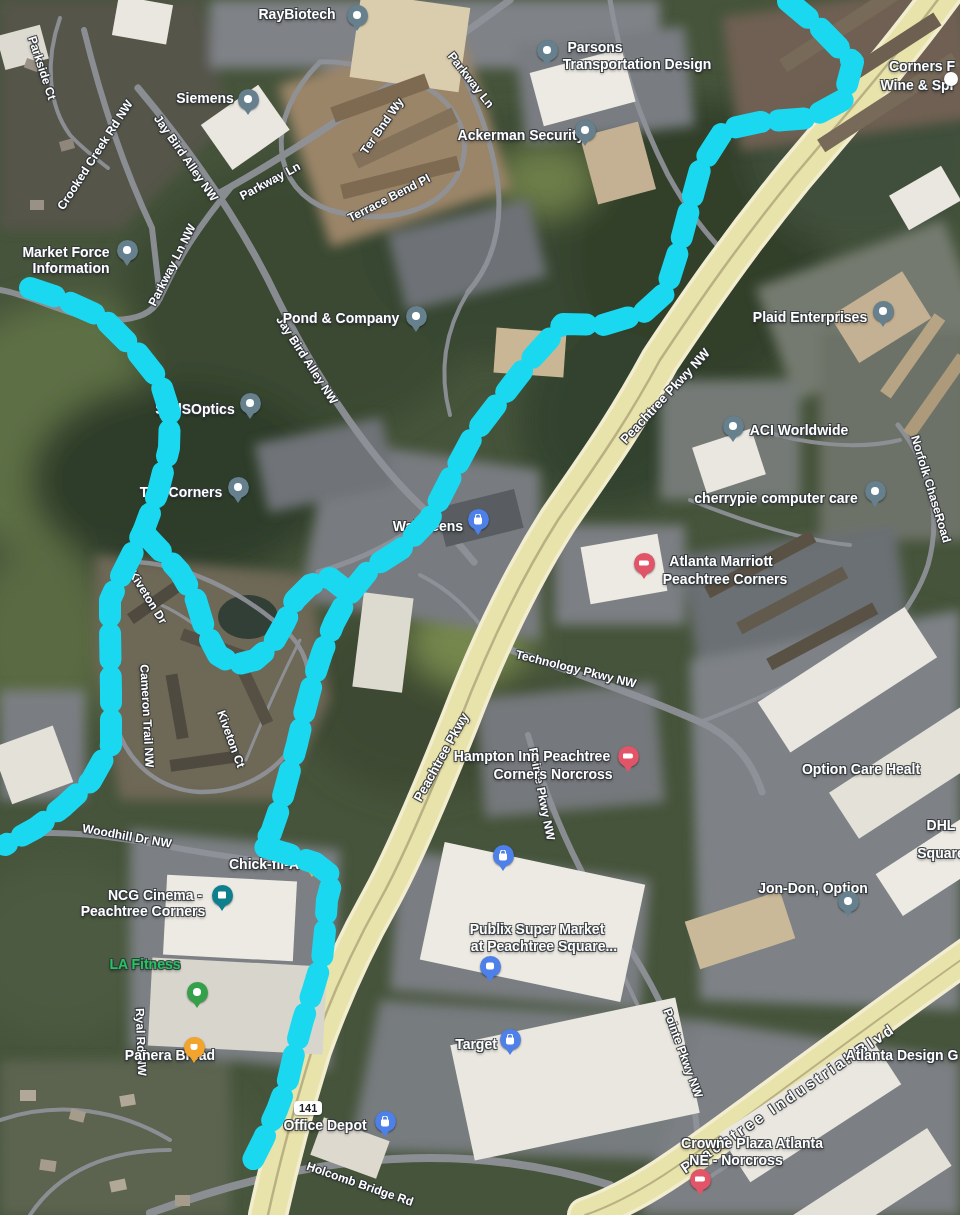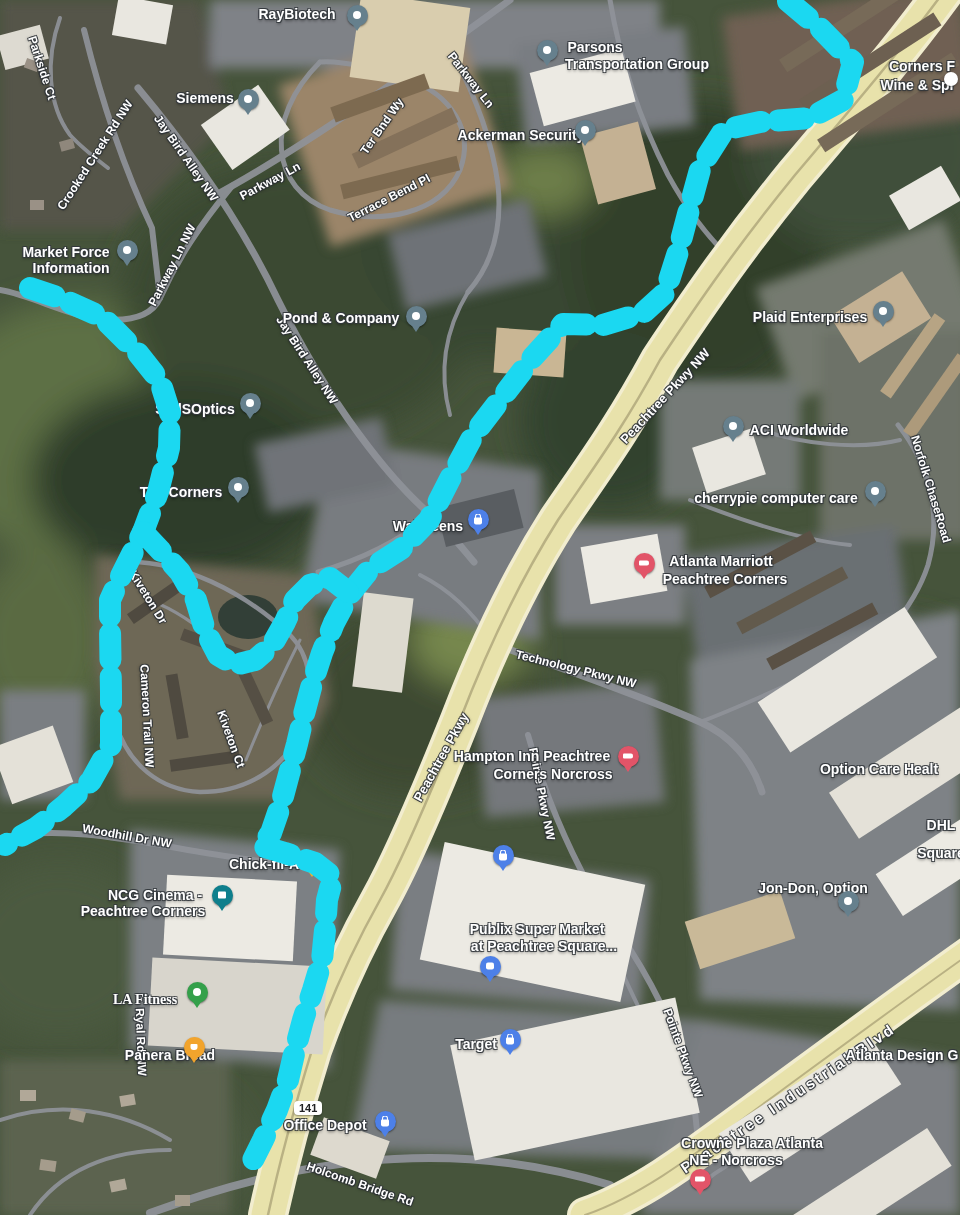--- a/index.html
+++ b/index.html
@@ -203,48 +203,48 @@
       <div class="road-label" style="left: 148px; top: 597px; font-size: 12px; transform: translate(-50%, -50%) rotate(58deg);">Kiveton Dr</div>
       <div class="road-label" style="left: 147px; top: 716px; font-size: 12px; transform: translate(-50%, -50%) rotate(87deg);">Cameron Trail NW</div>
       <div class="road-label" style="left: 231px; top: 739px; font-size: 12px; transform: translate(-50%, -50%) rotate(70deg);">Kiveton Ct</div>
       <div class="road-label" style="left: 127px; top: 836px; font-size: 12px; transform: translate(-50%, -50%) rotate(10deg);">Woodhill Dr NW</div>
       <div class="road-label" style="left: 141px; top: 1042px; font-size: 12px; transform: translate(-50%, -50%) rotate(88deg);">Ryal Rd NW</div>
       <div class="road-label" style="left: 683px; top: 1053px; font-size: 12px; transform: translate(-50%, -50%) rotate(70deg);">Pointe Pkwy NW</div>
       <div class="road-label" style="left: 360px; top: 1184px; font-size: 12px; transform: translate(-50%, -50%) rotate(19deg);">Holcomb Bridge Rd</div>
       <div class="road-label" style="left: 788px; top: 1098px; font-size: 15px; letter-spacing: 3px; transform: translate(-50%, -50%) rotate(-34deg);">Peachtree Industrial Blvd</div>
       <div class="place-label" style="left: 297px; top: 14px; transform: translate(-50%, -50%);">RayBiotech</div>
       <div class="place-label" style="left: 595px; top: 47px; transform: translate(-50%, -50%);">Parsons</div>
-      <div class="place-label" style="left: 637px; top: 64px; transform: translate(-50%, -50%);">Transportation Group</div>
+      <div class="place-label" style="left: 637px; top: 64px; transform: translate(-50%, -50%);">Transportation Design</div>
       <div class="place-label" style="left: 205px; top: 98px; transform: translate(-50%, -50%);">Siemens</div>
       <div class="place-label" style="left: 521px; top: 135px; transform: translate(-50%, -50%);">Ackerman Security</div>
       <div class="place-label" style="left: 922px; top: 66px; transform: translate(-50%, -50%);">Corners F</div>
       <div class="place-label" style="left: 917px; top: 85px; transform: translate(-50%, -50%);">Wine &amp; Spi</div>
       <div class="place-label" style="left: 66px; top: 252px; transform: translate(-50%, -50%);">Market Force</div>
       <div class="place-label" style="left: 71px; top: 268px; transform: translate(-50%, -50%);">Information</div>
       <div class="place-label" style="left: 341px; top: 318px; transform: translate(-50%, -50%);">Pond &amp; Company</div>
       <div class="place-label" style="left: 810px; top: 317px; transform: translate(-50%, -50%);">Plaid Enterprises</div>
       <div class="place-label" style="left: 195px; top: 409px; transform: translate(-50%, -50%);">SddSOptics</div>
       <div class="place-label" style="left: 799px; top: 430px; transform: translate(-50%, -50%);">ACI Worldwide</div>
       <div class="place-label" style="left: 776px; top: 498px; transform: translate(-50%, -50%);">cherrypie computer care</div>
       <div class="place-label" style="left: 181px; top: 492px; transform: translate(-50%, -50%);">The Corners</div>
       <div class="place-label" style="left: 428px; top: 526px; transform: translate(-50%, -50%);">Walgreens</div>
       <div class="place-label" style="left: 721px; top: 561px; transform: translate(-50%, -50%);">Atlanta Marriott</div>
       <div class="place-label" style="left: 725px; top: 579px; transform: translate(-50%, -50%);">Peachtree Corners</div>
       <div class="place-label" style="left: 532px; top: 756px; transform: translate(-50%, -50%);">Hampton Inn Peachtree</div>
       <div class="place-label" style="left: 553px; top: 774px; transform: translate(-50%, -50%);">Corners Norcross</div>
-      <div class="place-label" style="left: 879px; top: 769px; transform: translate(-50%, -50%);">Option Care Healt</div>
+      <div class="place-label" style="left: 861px; top: 769px; transform: translate(-50%, -50%);">Option Care Healt</div>
       <div class="place-label" style="left: 941px; top: 817px; transform: translate(-50%, -50%); margin-top: 8px;">DHL</div>
       <div class="place-label" style="left: 941px; top: 853px; transform: translate(-50%, -50%);">Square</div>
       <div class="place-label" style="left: 813px; top: 888px; transform: translate(-50%, -50%);">Jon-Don, Option</div>
       <div class="place-label" style="left: 264px; top: 864px; transform: translate(-50%, -50%);">Chick-fil-A</div>
       <div class="place-label" style="left: 155px; top: 895px; transform: translate(-50%, -50%);">NCG Cinema -</div>
       <div class="place-label" style="left: 143px; top: 911px; transform: translate(-50%, -50%);">Peachtree Corners</div>
       <div class="place-label" style="left: 537px; top: 929px; transform: translate(-50%, -50%);">Publix Super Market</div>
       <div class="place-label" style="left: 544px; top: 946px; transform: translate(-50%, -50%);">at Peachtree Square...</div>
-      <div class="place-label" style="left: 145px; top: 1000px; transform: translate(-50%, -50%); color: #ffffff; font-family: Liberation Serif, serif;">LA Fitness</div>
+      <div class="place-label" style="left: 145px; top: 964px; transform: translate(-50%, -50%); color: #22c55e;">LA Fitness</div>
       <div class="place-label" style="left: 134px; top: 1055px; transform: translate(-50%, -50%); margin-left: 36px;">Panera Bread</div>
       <div class="place-label" style="left: 476px; top: 1044px; transform: translate(-50%, -50%);">Target</div>
       <div class="place-label" style="left: 902px; top: 1055px; transform: translate(-50%, -50%);">Atlanta Design G</div>
       <div class="place-label" style="left: 325px; top: 1125px; transform: translate(-50%, -50%);">Office Depot</div>
       <div class="place-label" style="left: 752px; top: 1143px; transform: translate(-50%, -50%); text-align: center;">Crowne Plaza Atlanta</div>
       <div class="place-label" style="left: 724px; top: 1160px; transform: translate(-50%, -50%); margin-left: 12px;">NE - Norcross</div>
       <div class="shield" style="left: 294px; top: 1101px;">141</div>
     </div>
 <div id="pins">
       <div class="pin" style="background: rgb(102, 128, 141); color: rgb(102, 128, 141); left: 346.5px; top: 4.5px;">

